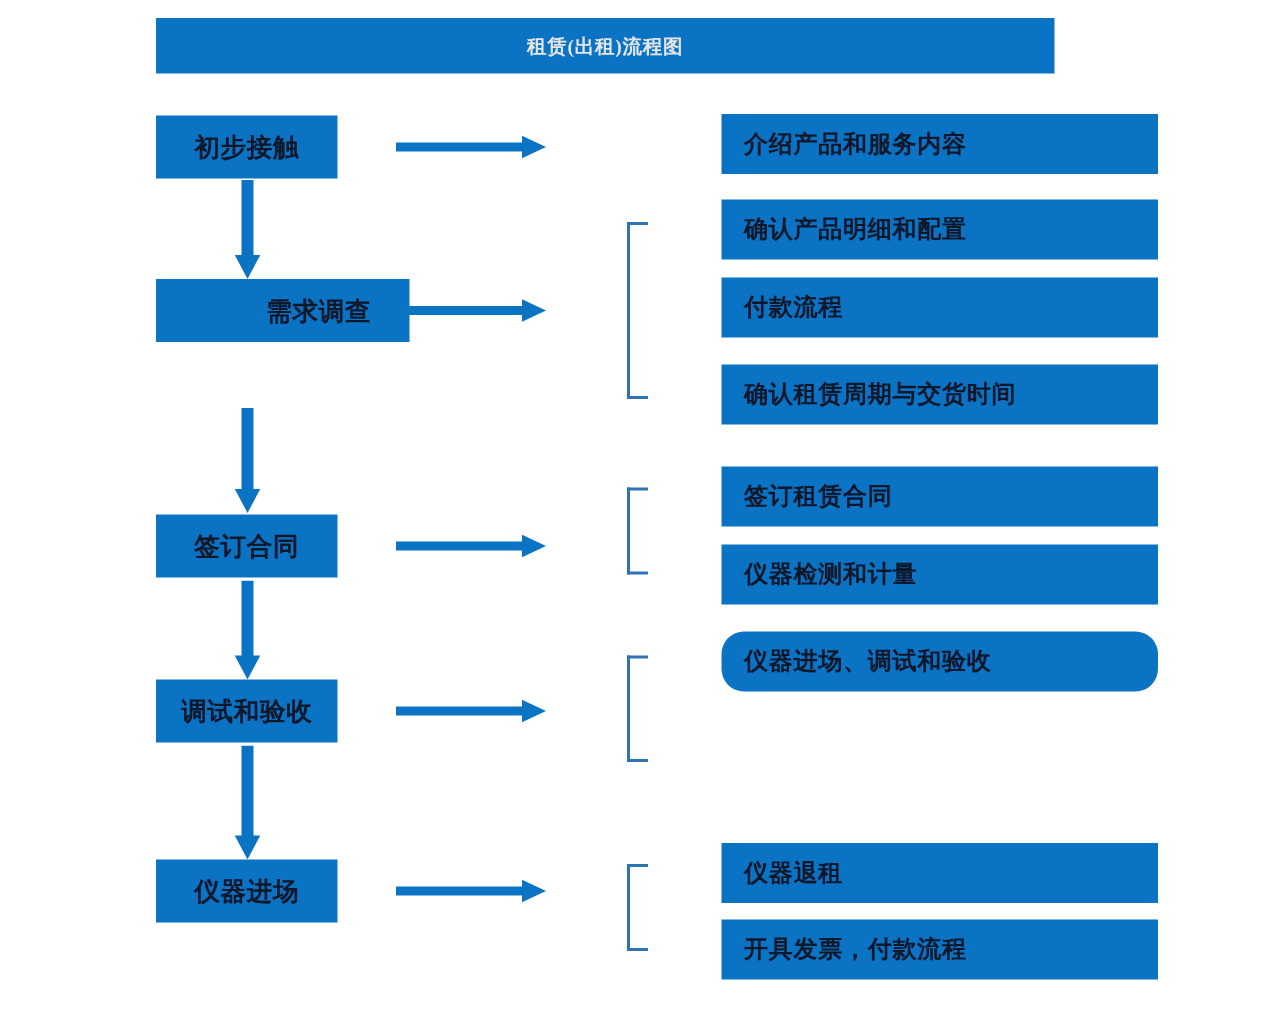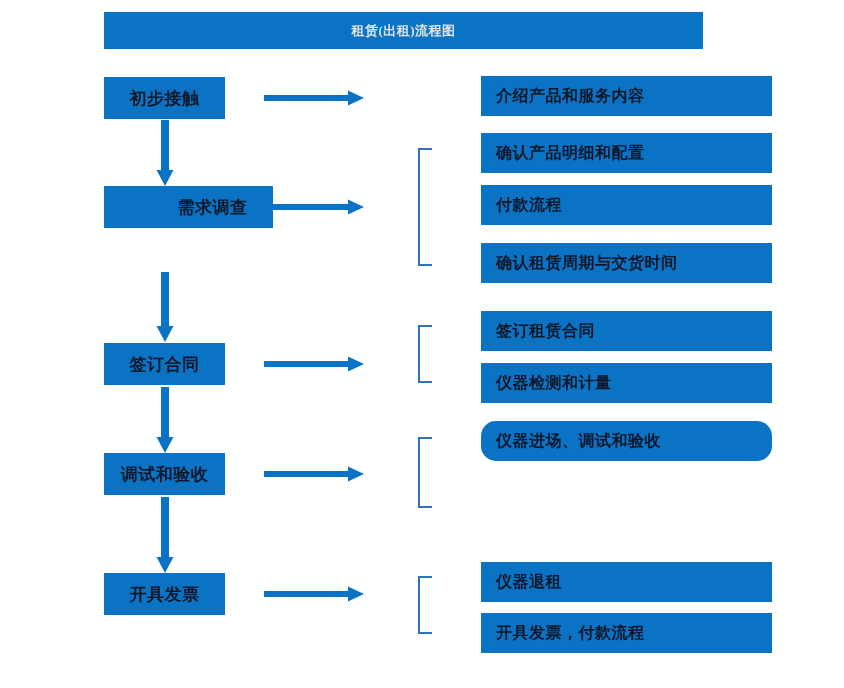--- a/index.html
+++ b/index.html
@@ -102,21 +102,21 @@
   <div class="title-bar">租赁(出租)流程图</div>
 
   <div class="stage-box" style="top:77px;">初步接触</div>
 
   <div class="stage-box" style="top:186px;padding-left:48px;">需求调查</div>
 
   <div class="stage-box" style="top:343px;">签订合同</div>
 
   <div class="stage-box" style="top:453px;">调试和验收</div>
 
-  <div class="stage-box" style="top:573px;">开具发票</div>
+  <div class="stage-box" style="top:573px;">仪器进场</div>
 
   <svg class="arrow-v" style="left:154px; top:120px; height:66px;" viewBox="0 0 22 66">
     <path d="M11 0 L11 52" stroke="#0B73C4" stroke-width="8" fill="none"></path>
     <path d="M11 66 L2.5 50 L19.5 50 Z" fill="#0B73C4"></path>
   </svg>
 
   <svg class="arrow-v" style="left:154px; top:272px; height:70px;" viewBox="0 0 22 70">
     <path d="M11 0 L11 56" stroke="#0B73C4" stroke-width="8" fill="none"></path>
     <path d="M11 70 L2.5 54 L19.5 54 Z" fill="#0B73C4"></path>
   </svg>

